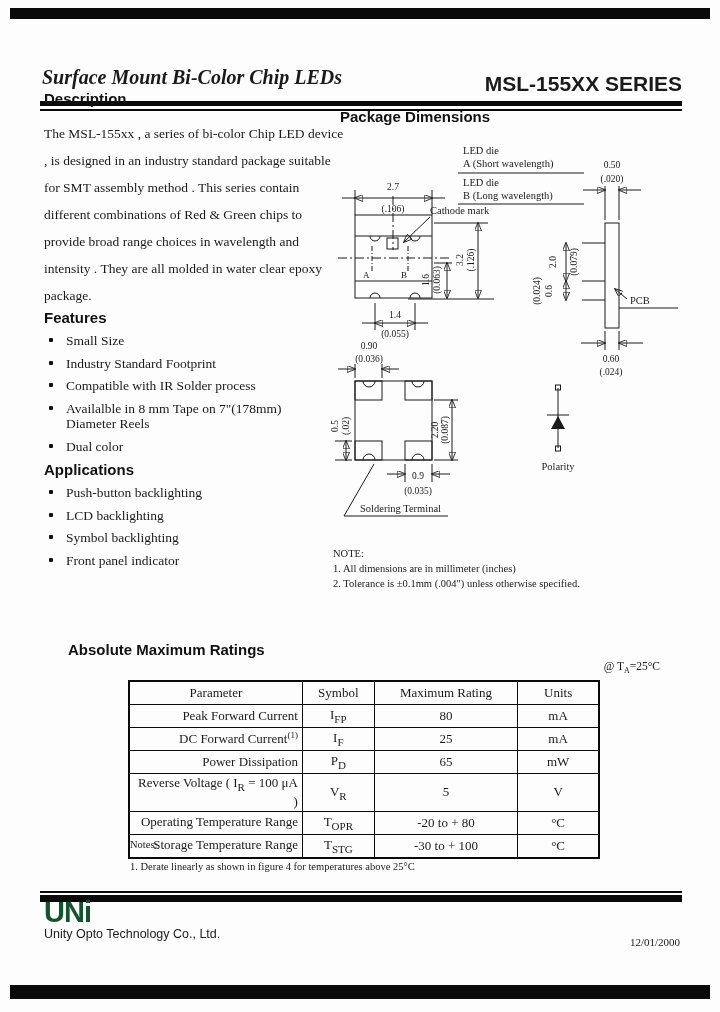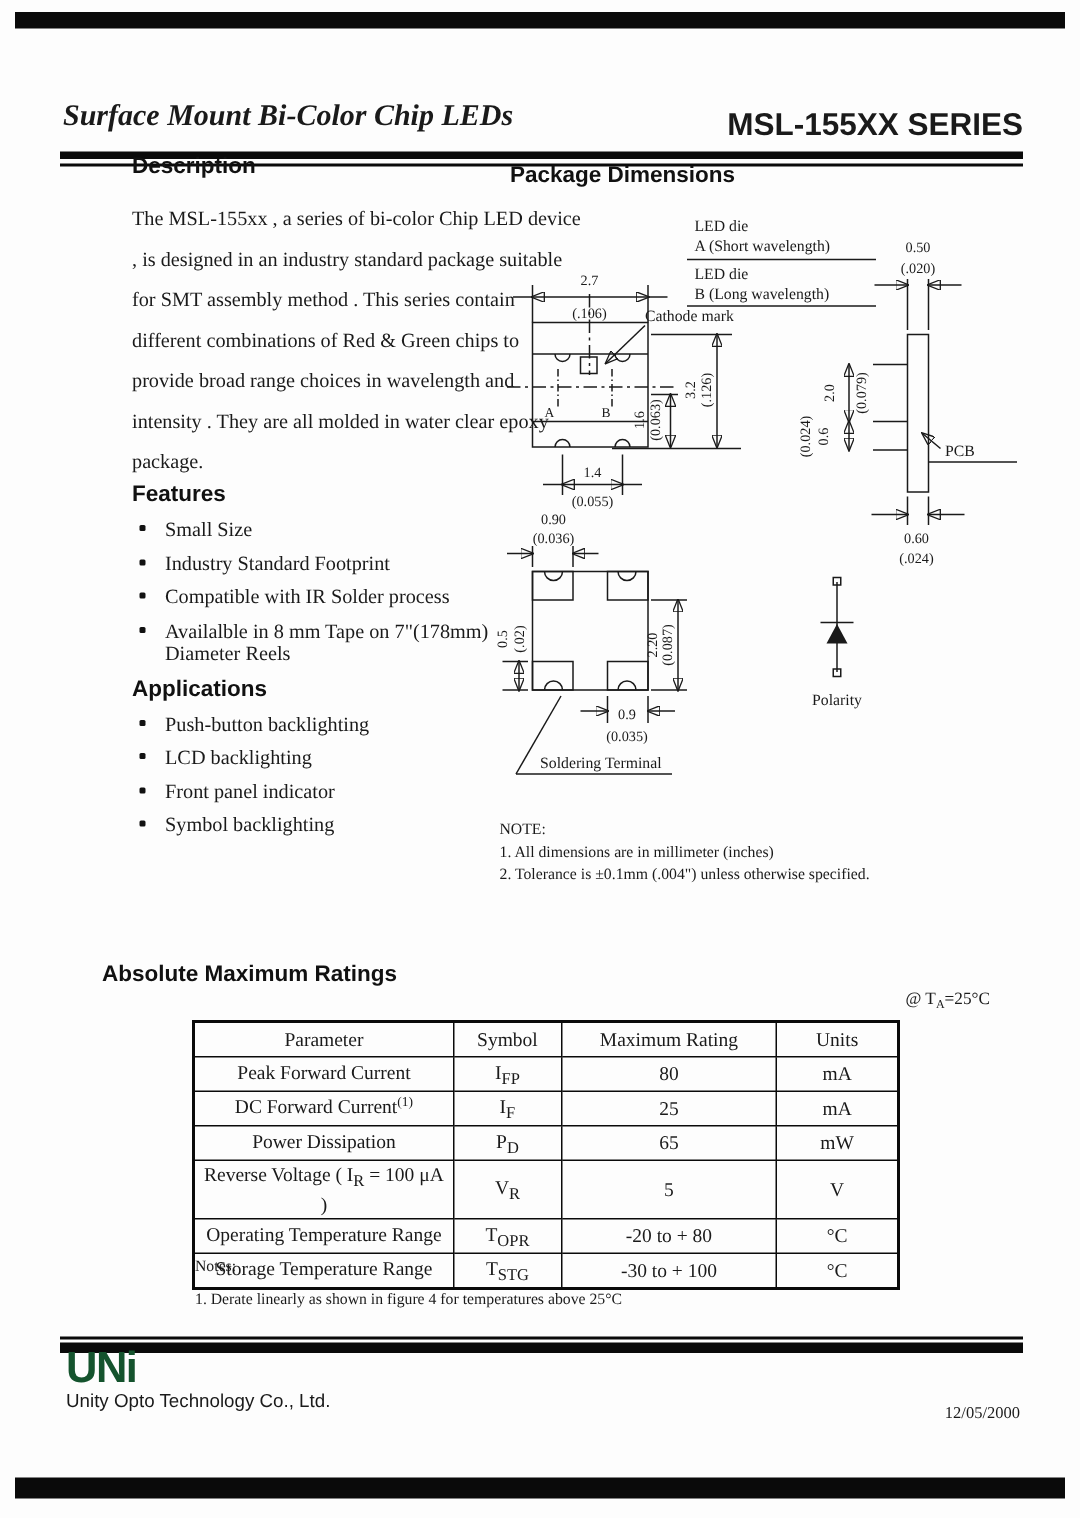--- a/index.html
+++ b/index.html
@@ -20,21 +20,21 @@
     right:38px;top:72px;text-align:right;
     font-family:"Liberation Sans",sans-serif;font-weight:bold;font-size:21px;
   }
   .rule-thick{left:40px;width:642px;height:5px;background:#0a0a0a;}
   .rule-thin{left:40px;width:642px;height:2px;background:#0a0a0a;}
   h2.sec{
     font-family:"Liberation Sans",sans-serif;font-weight:bold;font-size:15px;
     margin:0;color:#111;
   }
   
-  .left-col{left:44px;top:102px;width:300px;margin-left:44px;}
+  .left-col{left:44px;top:90px;width:300px;}
   .desc-body{margin:13px 0 0 0;font-size:13.5px;line-height:27px;}
   ul.blist{list-style:none;margin:7px 0 0 0;padding:0;font-size:13.5px;}
   ul.blist li{display:flex;margin:0 0 7px 0;line-height:15.5px;}
   .bullet{
     flex:0 0 auto;width:4px;height:4px;background:#111;border-radius:1px;
     margin:5px 13px 0 5px;
   }
   .feat-heading{margin-top:14px;}
   .apps-heading{margin-top:40px;}
   
@@ -46,21 +46,21 @@
   .amr-cond{right:60px;top:660px;font-size:11.5px;}
   table.amr{
     position:absolute;left:128px;top:680px;width:472px;
     border-collapse:collapse;border:2px solid #0a0a0a;
     font-size:13px;
   }
   table.amr th,table.amr td{
     border:1.5px solid #0a0a0a;padding:1px 4px;height:20px;
     font-weight:normal;text-align:center;
   }
-  table.amr td.p{text-align:center;}
+  table.amr td.p{text-align:right;}
   table.amr sub{font-size:11px;}
   table.amr sup{font-size:9px;}
   .amr-notes{left:130px;top:834px;font-size:10.5px;line-height:22px;}
   
   .footer-logo{
     left:44px;top:896px;
     font-family:"Liberation Sans",sans-serif;font-weight:900;font-size:29px;
     letter-spacing:-1px;color:#14532d;
   }
   .footer-company{
@@ -99,39 +99,43 @@
         <span>Industry Standard Footprint</span>
       </li>
     <li>
         <span class="bullet"></span>
         <span>Compatible with IR Solder process</span>
       </li>
     <li>
         <span class="bullet"></span>
         <span style="width:238px;">Availalble in 8 mm Tape on 7"(178mm) Diameter Reels</span>
       </li>
+    <li>
+        <span class="bullet"></span>
+        <span>Dual color</span>
+      </li>
   </ul>
 
   <h2 class="sec apps-heading">Applications</h2>
   <ul class="blist">
     <li>
         <span class="bullet"></span>
         <span>Push-button backlighting</span>
       </li>
     <li>
         <span class="bullet"></span>
         <span>LCD backlighting</span>
       </li>
     <li>
         <span class="bullet"></span>
+        <span>Symbol backlighting</span>
+      </li>
+    <li>
+        <span class="bullet"></span>
         <span>Front panel indicator</span>
-      </li>
-    <li>
-        <span class="bullet"></span>
-        <span>Symbol backlighting</span>
       </li>
   </ul>
 </div>
 
 <h2 class="sec abs pkg-heading">Package Dimensions</h2>
 
 <svg class="abs pkg-svg" width="390" height="405" viewBox="0 0 390 405">
   <defs>
     <marker id="ah" viewBox="0 0 10 8" refX="9" refY="4" markerWidth="9" markerHeight="7" orient="auto-start-reverse">
       <path d="M0,0 L10,4 L0,8 Z" fill="#1a1a1a" stroke="none"></path>
@@ -334,14 +338,14 @@
 
 <div class="abs amr-notes">
   <div>Notes:</div>
   <div>1. Derate linearly as shown in figure 4 for temperatures above 25°C</div>
 </div>
 
 <div class="abs rule-thin" style="top:891px;"></div>
 <div class="abs rule-thick" style="top:895px;height:7px;"></div>
 <div class="abs footer-logo">UNi</div>
 <div class="abs footer-company">Unity Opto Technology Co., Ltd.</div>
-<div class="abs footer-date">12/05/2000</div>
+<div class="abs footer-date">12/01/2000</div>
 <div class="abs bar" style="left:10px;top:985px;width:700px;height:14px;"></div>
 
 </body></html>

